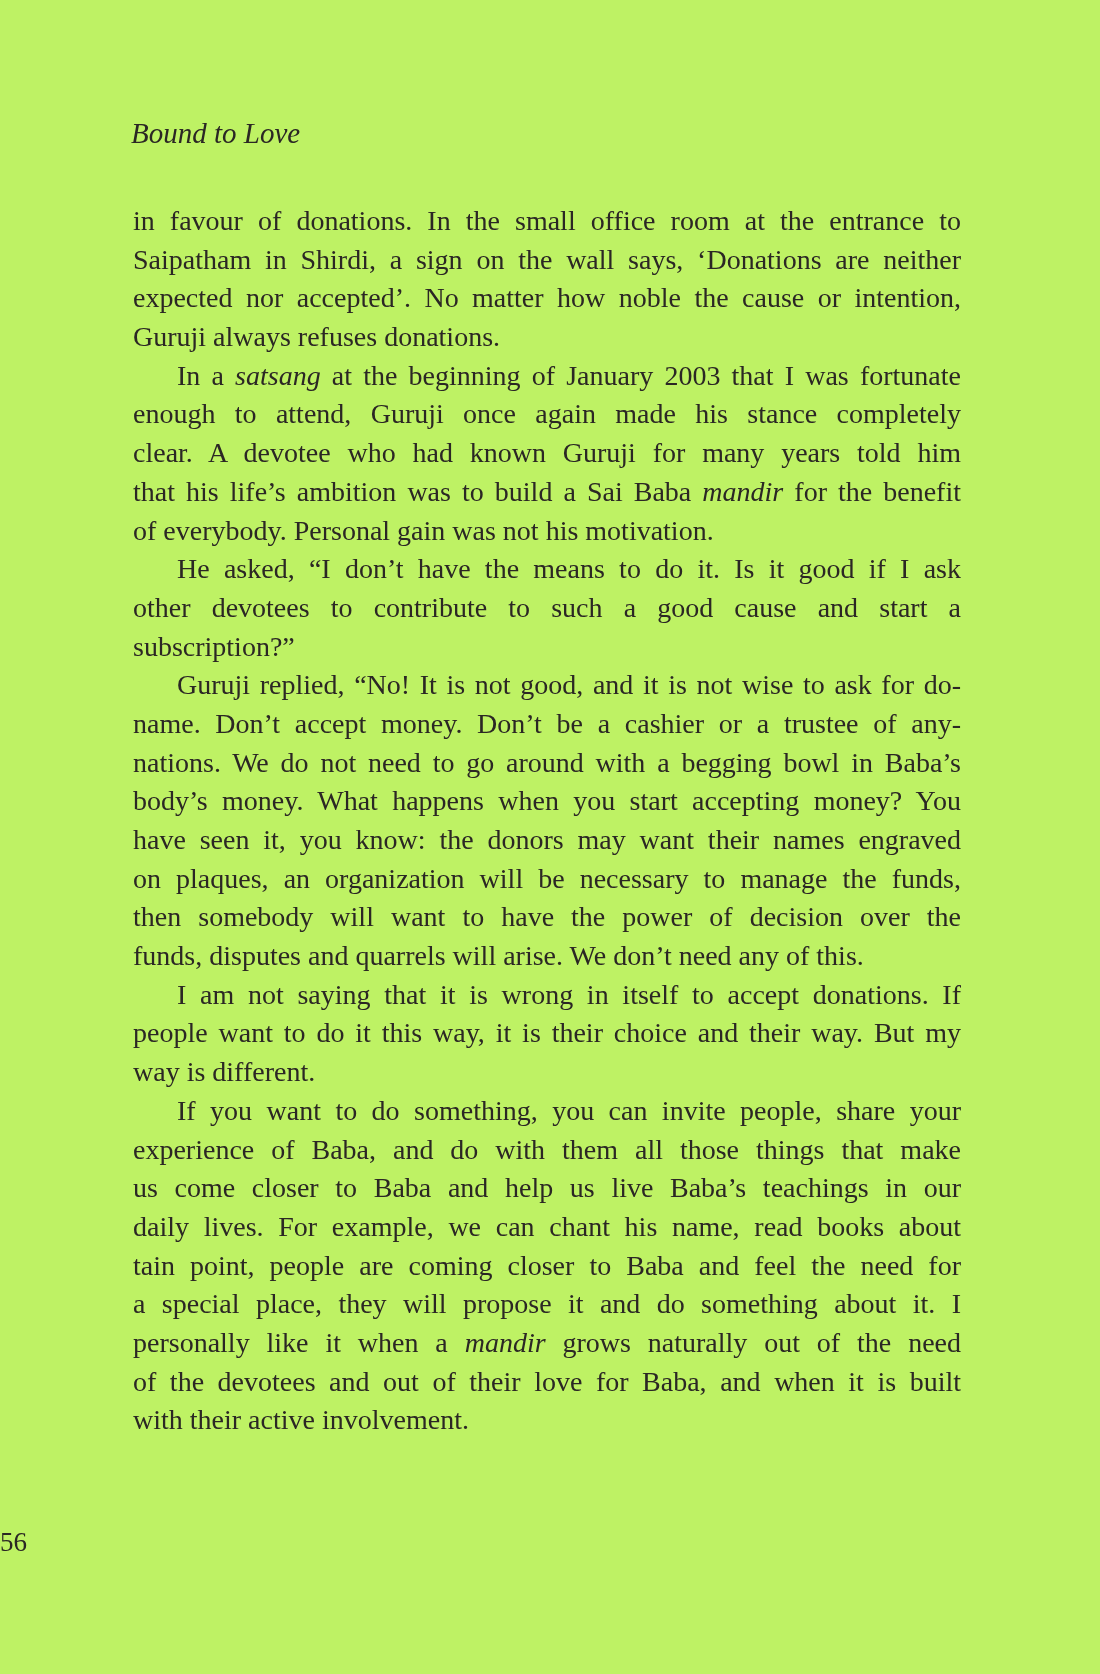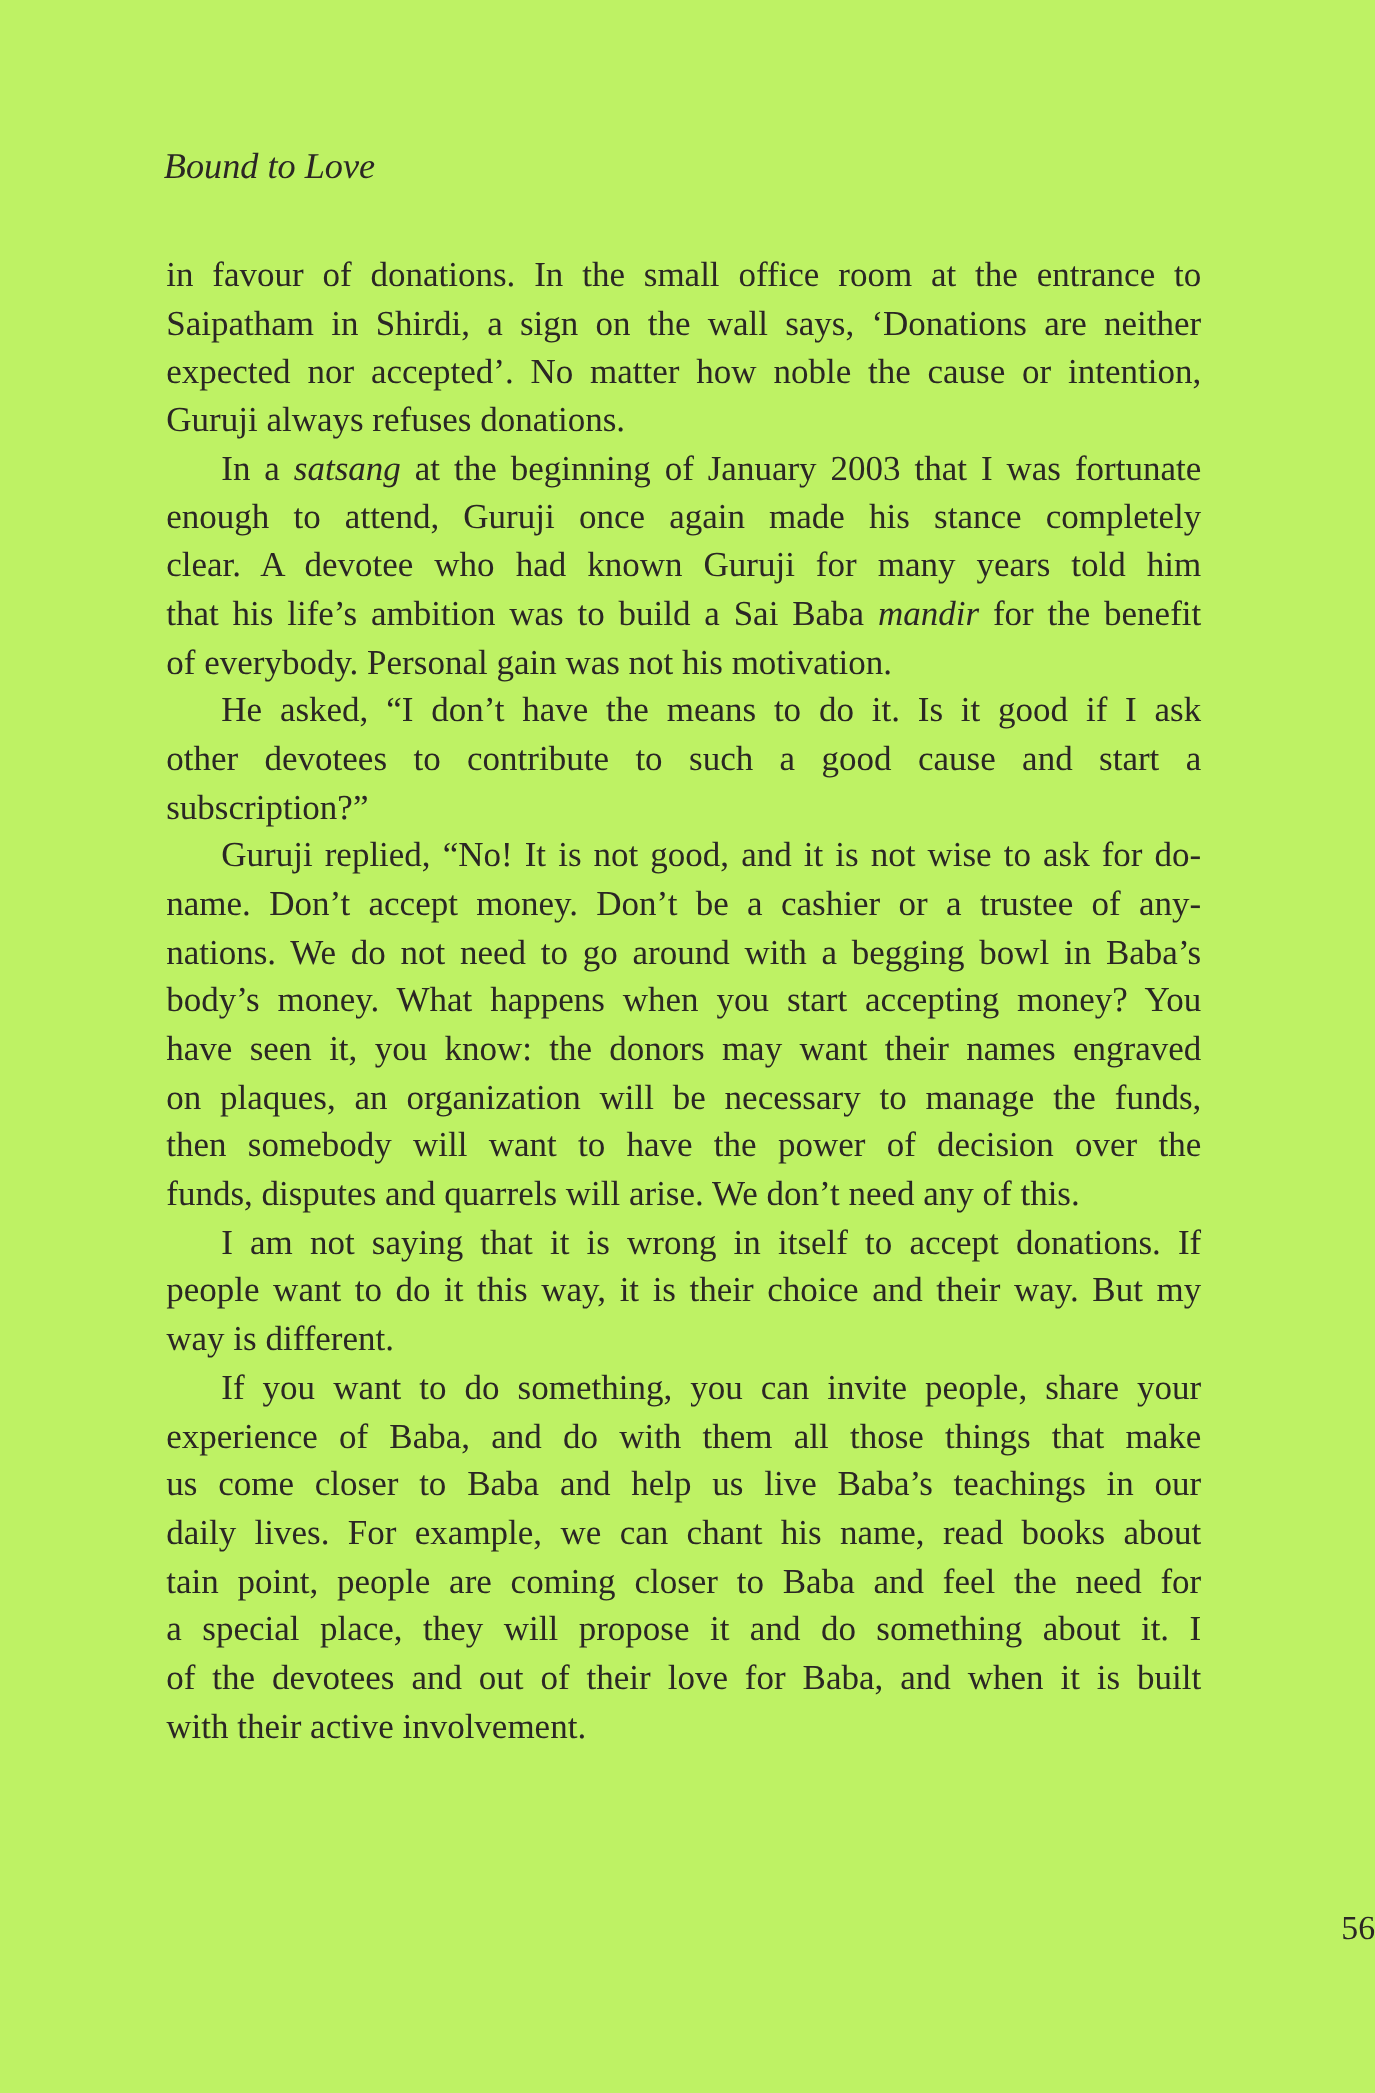--- a/index.html
+++ b/index.html
@@ -54,21 +54,21 @@
     text-indent: 44px;
   }
   .pline em {
     font-style: italic;
   }
   .page-number {
     position: absolute;
     left: 0;
     top: 1526px;
     width: 1100px;
-    text-align: right;
+    text-align: left;
     font-size: 27px;
     line-height: 32px;
   }
 </style>
 </head>
 <body>
 
 <div class="page">
   <div class="running-header">Bound to Love</div>
 
@@ -106,19 +106,20 @@
         <div class="pline"><span>people want to do it this way, it is their choice and their way. But my</span></div>
         <div class="pline lastline"><span>way is different.</span></div>
       </div>
       <div class="paragraph">
         <div class="pline indent"><span>If you want to do something, you can invite people, share your</span></div>
         <div class="pline"><span>experience of Baba, and do with them all those things that make</span></div>
         <div class="pline"><span>us come closer to Baba and help us live Baba’s teachings in our</span></div>
         <div class="pline"><span>daily lives. For example, we can chant his name, read books about</span></div>
         <div class="pline"><span>tain point, people are coming closer to Baba and feel the need for</span></div>
         <div class="pline"><span>a special place, they will propose it and do something about it. I</span></div>
+        <div class="pline"><span>personally like it when a </span><em>mandir</em><span> grows naturally out of the need</span></div>
         <div class="pline"><span>of the devotees and out of their love for Baba, and when it is built</span></div>
         <div class="pline lastline"><span>with their active involvement.</span></div>
       </div>
     </div>
 
   <div class="page-number">56</div>
 </div>
 
 </body></html>

